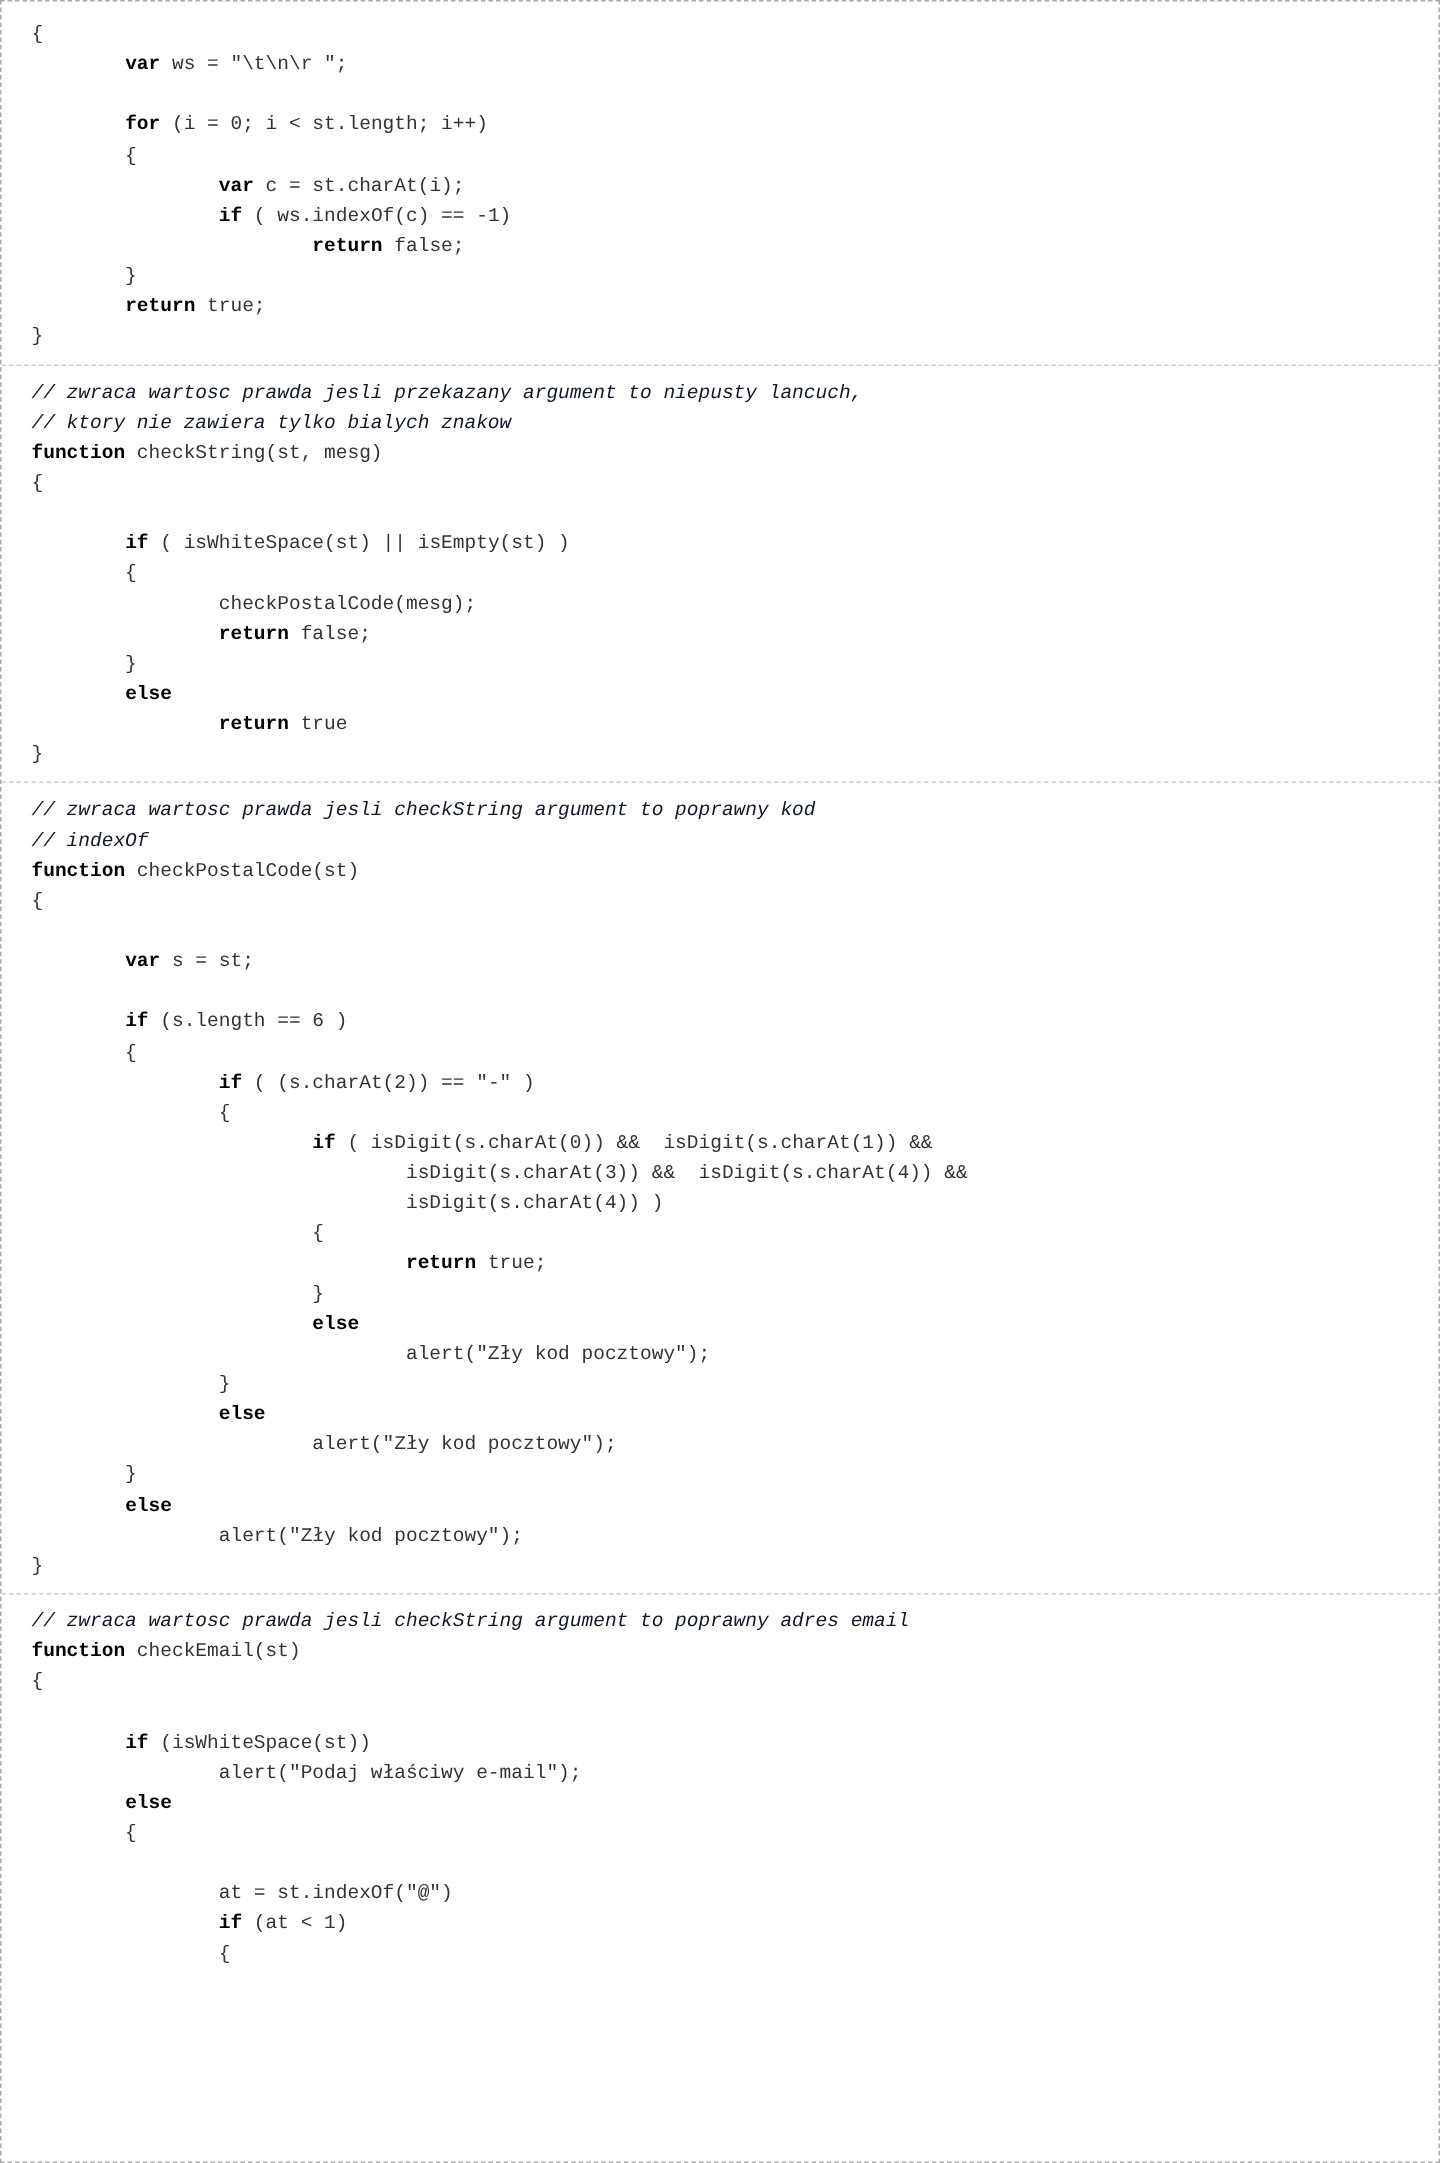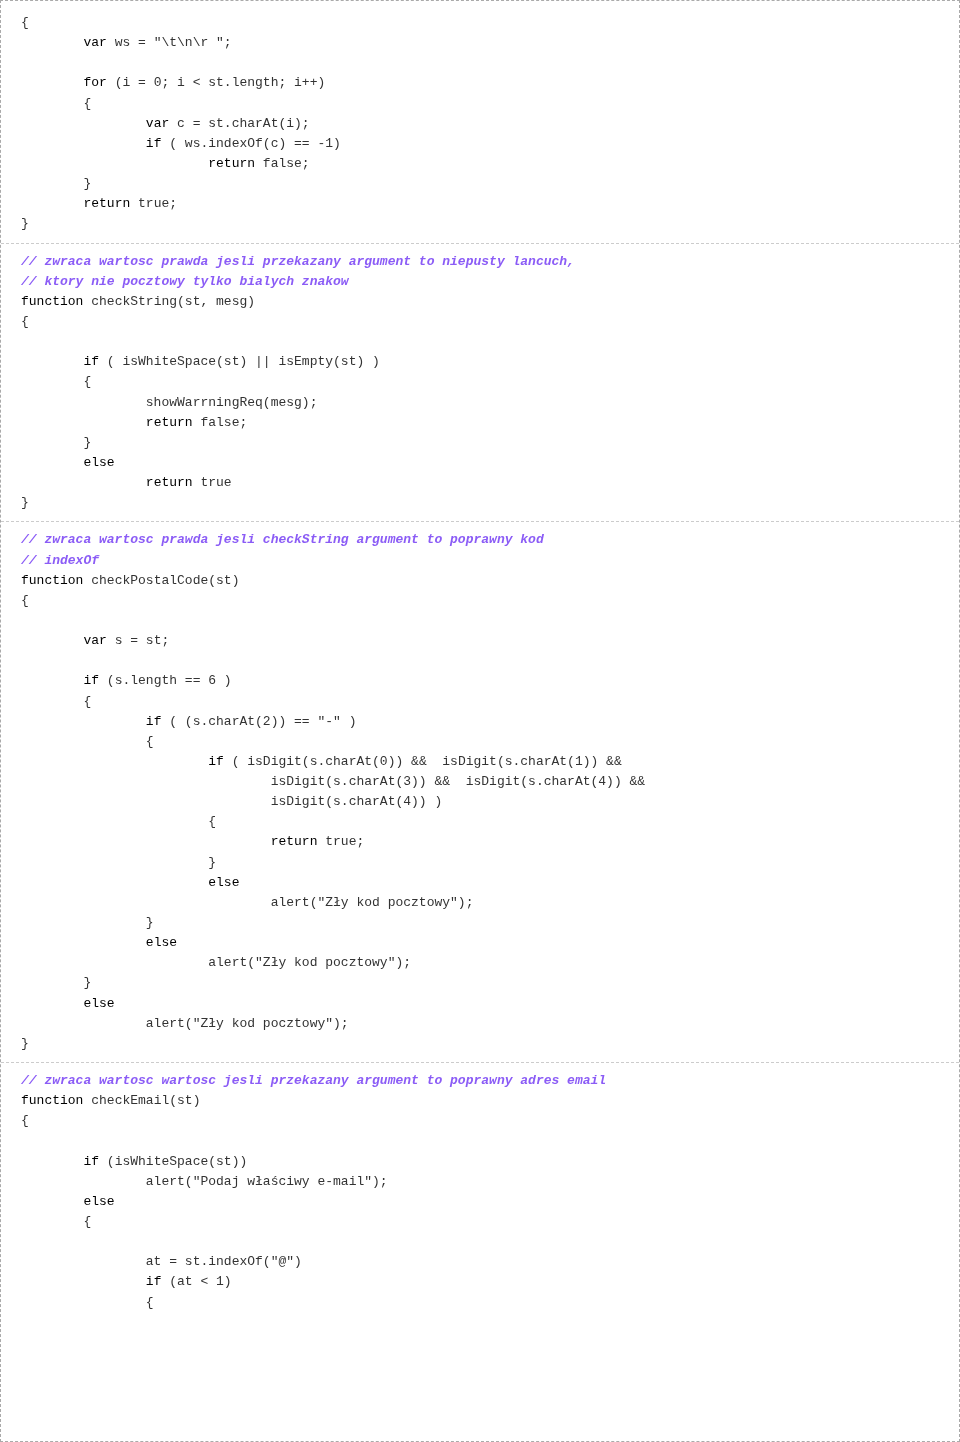--- a/index.html
+++ b/index.html
@@ -24,27 +24,26 @@
     }
 
     .code-block {
       padding: 2px 20px;
       line-height: 1.55;
       white-space: pre;
       color: #333333;
     }
 
     .comment {
-      color: #8b5cf6;
+      color: #0f172a;
       font-style: italic;
-      font-weight: bold;
     }
 
     .keyword {
-      font-weight: normal;
+      font-weight: bold;
       color: #000000;
     }
 
     .normal {
       color: #333333;
     }
 
     .divider {
       border: none;
       border-top: 1px dashed #cccccc;
@@ -64,27 +63,27 @@
 <span class="normal">                <span class="keyword">var</span> c = st.charAt(i);</span>
 <span class="normal">                <span class="keyword">if</span> ( ws.indexOf(c) == -1)</span>
 <span class="normal">                        <span class="keyword">return</span> false;</span>
 <span class="normal">        }</span>
 <span class="normal">        <span class="keyword">return</span> true;</span>
 <span class="normal">}</span></div>
 
   <hr class="divider">
 
   <div class="code-block"><span class="comment">// zwraca wartosc prawda jesli przekazany argument to niepusty lancuch,</span>
-<span class="comment">// ktory nie pocztowy tylko bialych znakow</span>
+<span class="comment">// ktory nie zawiera tylko bialych znakow</span>
 <span class="normal"><span class="keyword">function</span> checkString(st, mesg)</span>
 <span class="normal">{</span>
 <span class="normal"></span>
 <span class="normal">        <span class="keyword">if</span> ( isWhiteSpace(st) || isEmpty(st) )</span>
 <span class="normal">        {</span>
-<span class="normal">                showWarrningReq(mesg);</span>
+<span class="normal">                checkPostalCode(mesg);</span>
 <span class="normal">                <span class="keyword">return</span> false;</span>
 <span class="normal">        }</span>
 <span class="normal">        <span class="keyword">else</span></span>
 <span class="normal">                <span class="keyword">return</span> true</span>
 <span class="normal">}</span></div>
 
   <hr class="divider">
 
   <div class="code-block"><span class="comment">// zwraca wartosc prawda jesli checkString argument to poprawny kod</span>
 <span class="comment">// indexOf</span>
@@ -108,21 +107,21 @@
 <span class="normal">                }</span>
 <span class="normal">                <span class="keyword">else</span></span>
 <span class="normal">                        alert("Zły kod pocztowy");</span>
 <span class="normal">        }</span>
 <span class="normal">        <span class="keyword">else</span></span>
 <span class="normal">                alert("Zły kod pocztowy");</span>
 <span class="normal">}</span></div>
 
   <hr class="divider">
 
-  <div class="code-block"><span class="comment">// zwraca wartosc wartosc jesli przekazany argument to poprawny adres email</span>
+  <div class="code-block"><span class="comment">// zwraca wartosc prawda jesli checkString argument to poprawny adres email</span>
 <span class="normal"><span class="keyword">function</span> checkEmail(st)</span>
 <span class="normal">{</span>
 <span class="normal"></span>
 <span class="normal">        <span class="keyword">if</span> (isWhiteSpace(st))</span>
 <span class="normal">                alert("Podaj właściwy e-mail");</span>
 <span class="normal">        <span class="keyword">else</span></span>
 <span class="normal">        {</span>
 <span class="normal"></span>
 <span class="normal">                at = st.indexOf("@")</span>
 <span class="normal">                <span class="keyword">if</span> (at &lt; 1)</span>

